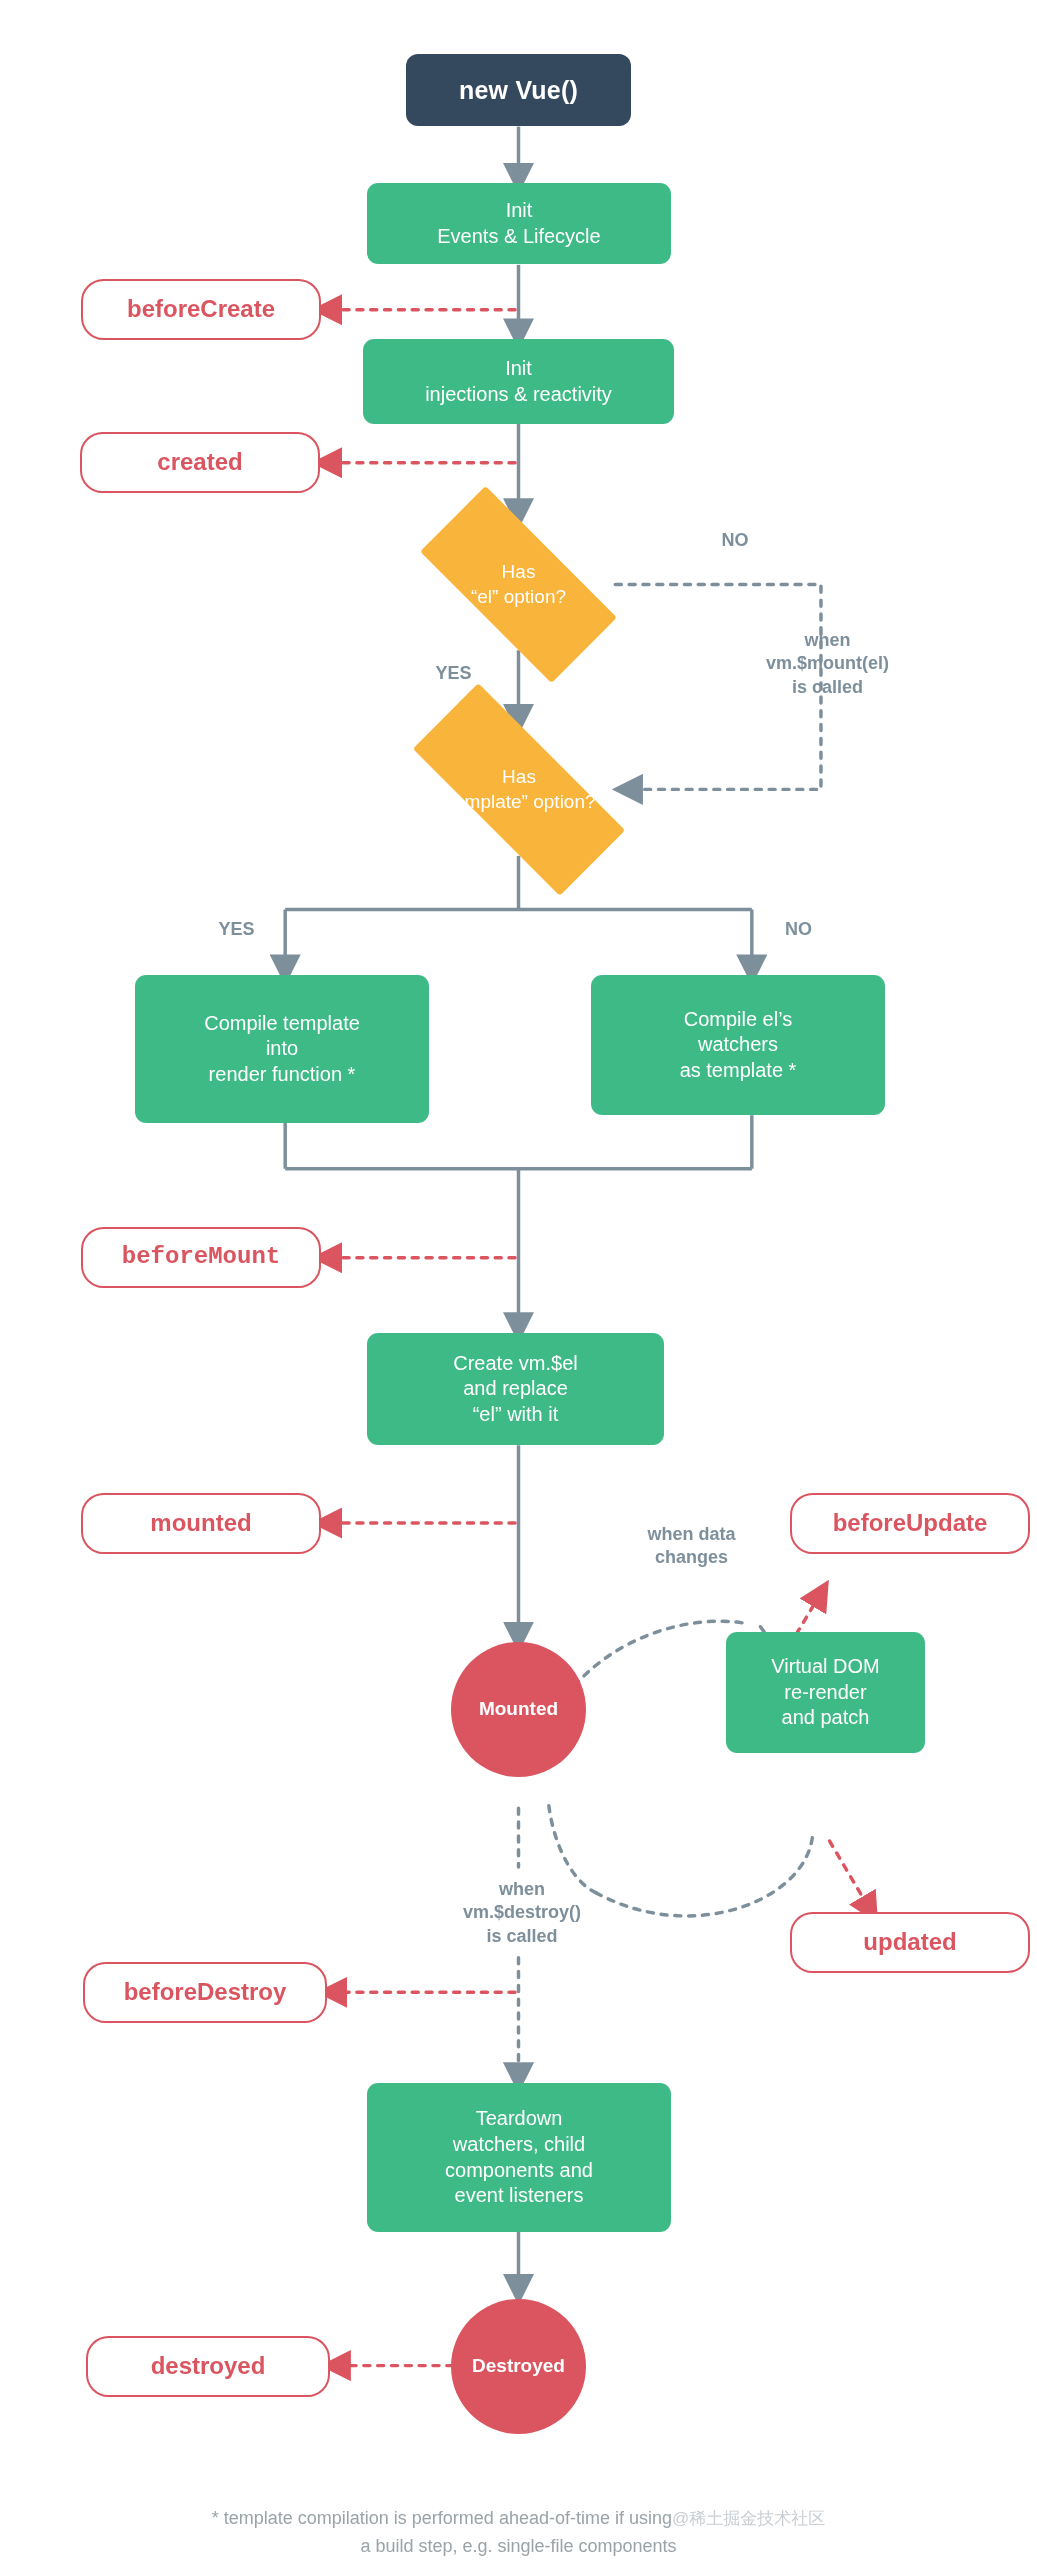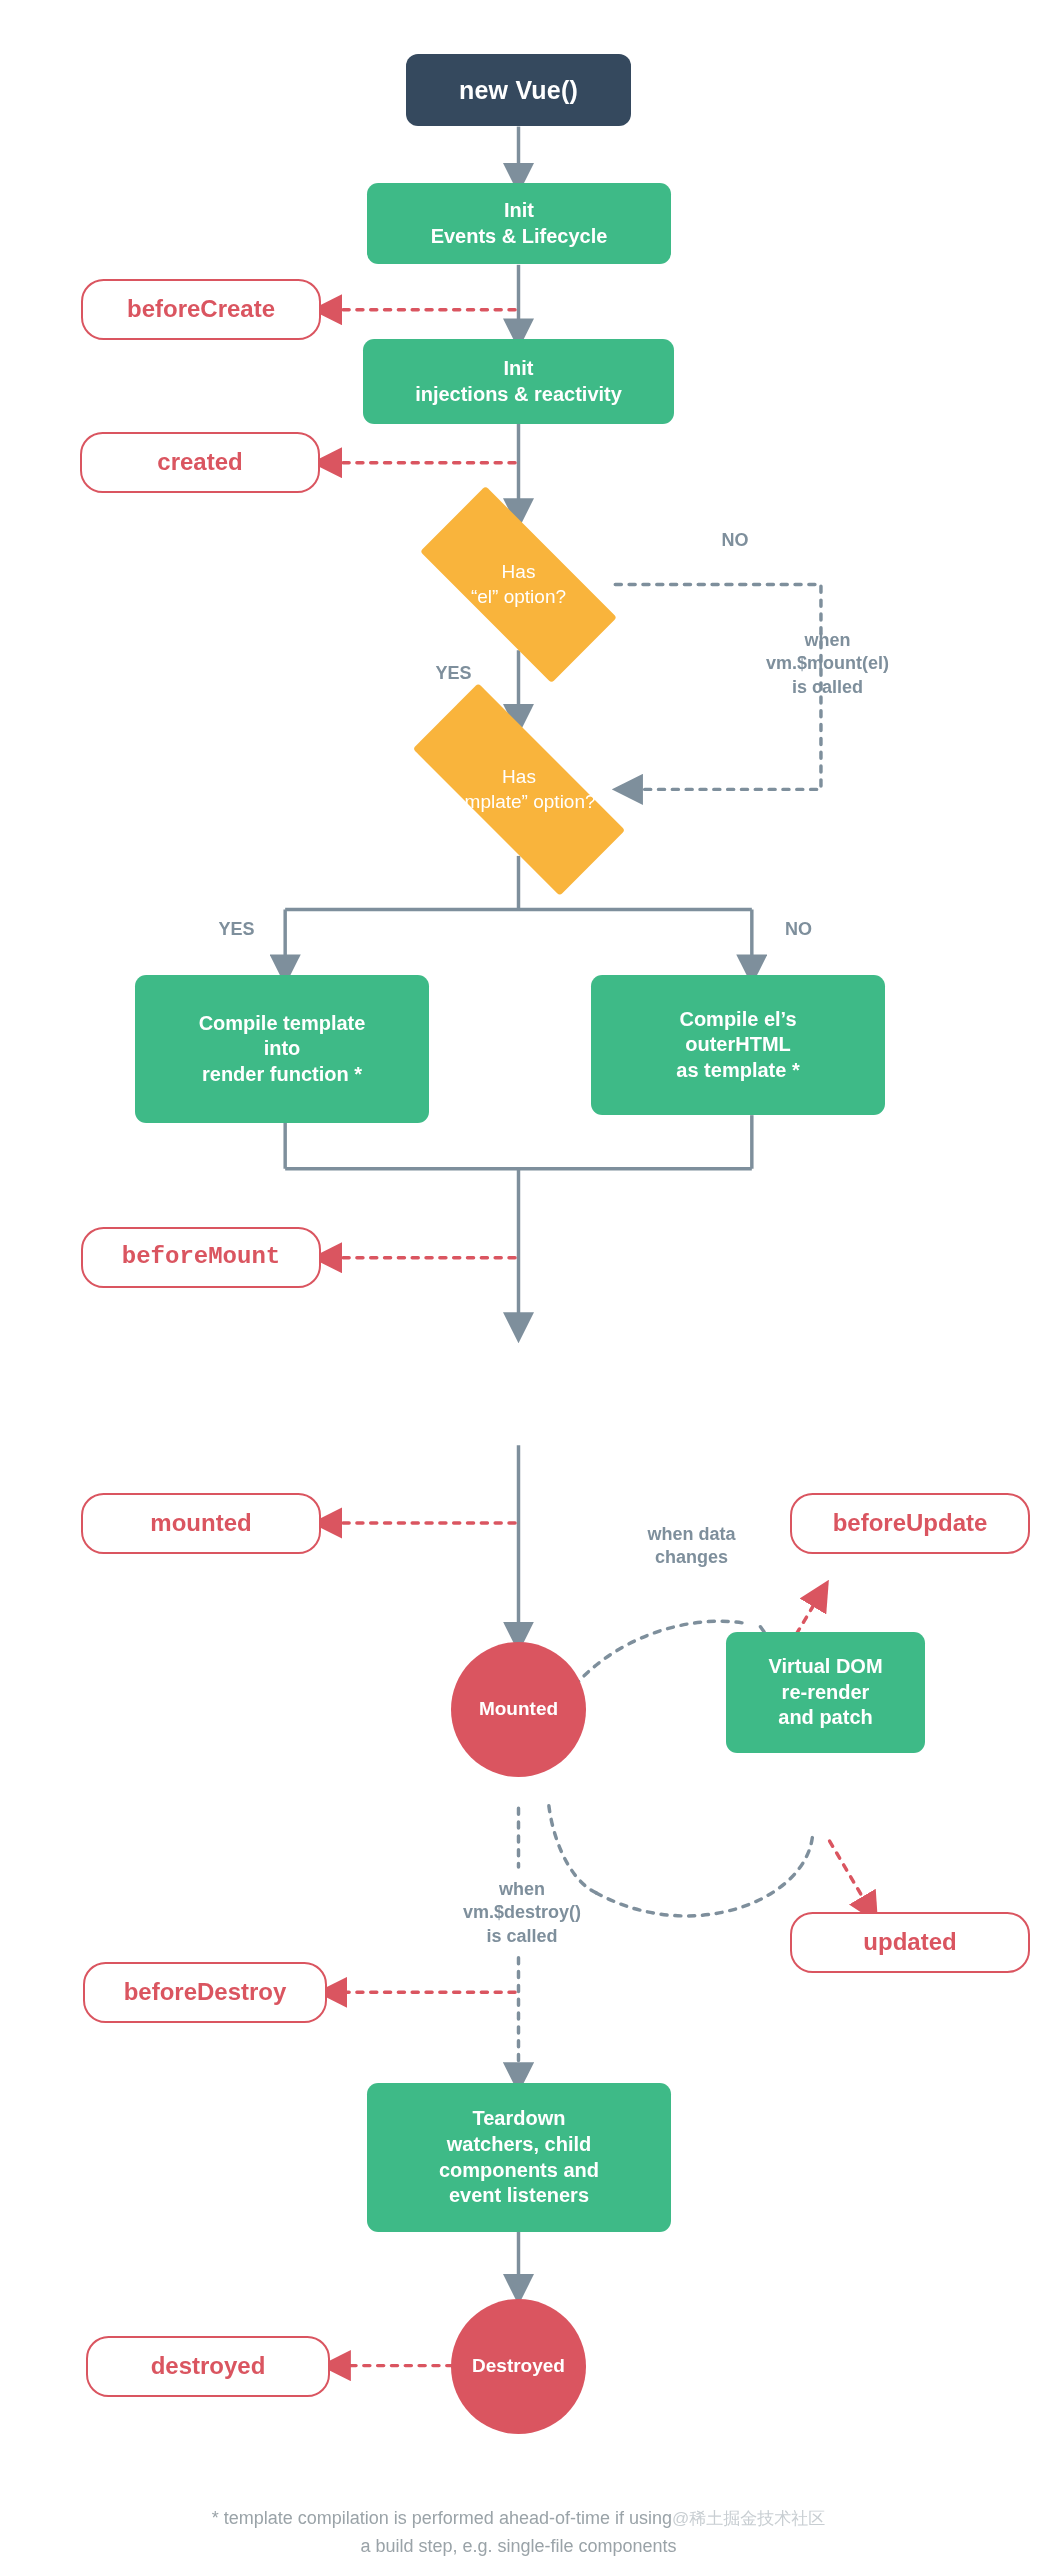--- a/index.html
+++ b/index.html
@@ -48,21 +48,21 @@
     font-weight: bold;
     letter-spacing: 0.2px;
   }
 
   
   .node-process {
     background: #3EBA87;
     border-radius: 11.2px;
     color: #ffffff;
     font-size: 20px;
-    font-weight: 700;
+    font-weight: 400;
     padding: 5.2px 8.6px;
   }
 
   
   .node-decision {
     background: transparent;
   }
   .node-decision .diamond-shape {
     position: absolute;
     top: 0; left: 0;
@@ -253,28 +253,33 @@
   <div class="edge-label" style="left:764px; top:918px; width:69px;">NO</div>
 
   <div class="node node-process" style="left:135px; top:975px; width:294px; height:148px; flex-direction:column;">
     <span>Compile template</span>
     <span>into</span>
     <span>render function *</span>
   </div>
 
   <div class="node node-process" style="left:591px; top:975px; width:294px; height:140px; flex-direction:column;">
     <span>Compile el’s</span>
-    <span>outerHTML</span>
+    <span>watchers</span>
     <span>as template *</span>
   </div>
 
   <div class="node node-hook" style="left:81px; top:1227px; width:240px; height:61px;font-family:Liberation Mono, monospace;">
     <span>beforeMount</span>
   </div>
 
+  <div class="node node-process" style="left:367px; top:1333px; width:297px; height:112px; flex-direction:column;">
+    <span>Create vm.$el</span>
+    <span>and replace</span>
+    <span>“el” with it</span>
+  </div>
 
   <div class="node node-hook" style="left:81px; top:1493px; width:240px; height:61px;">
     <span>mounted</span>
   </div>
 
   <div class="node node-hook" style="left:790px; top:1493px; width:240px; height:61px;">
     <span>beforeUpdate</span>
   </div>
 
   <div class="edge-label" style="left:588px; top:1523px; width:207px;">when data

